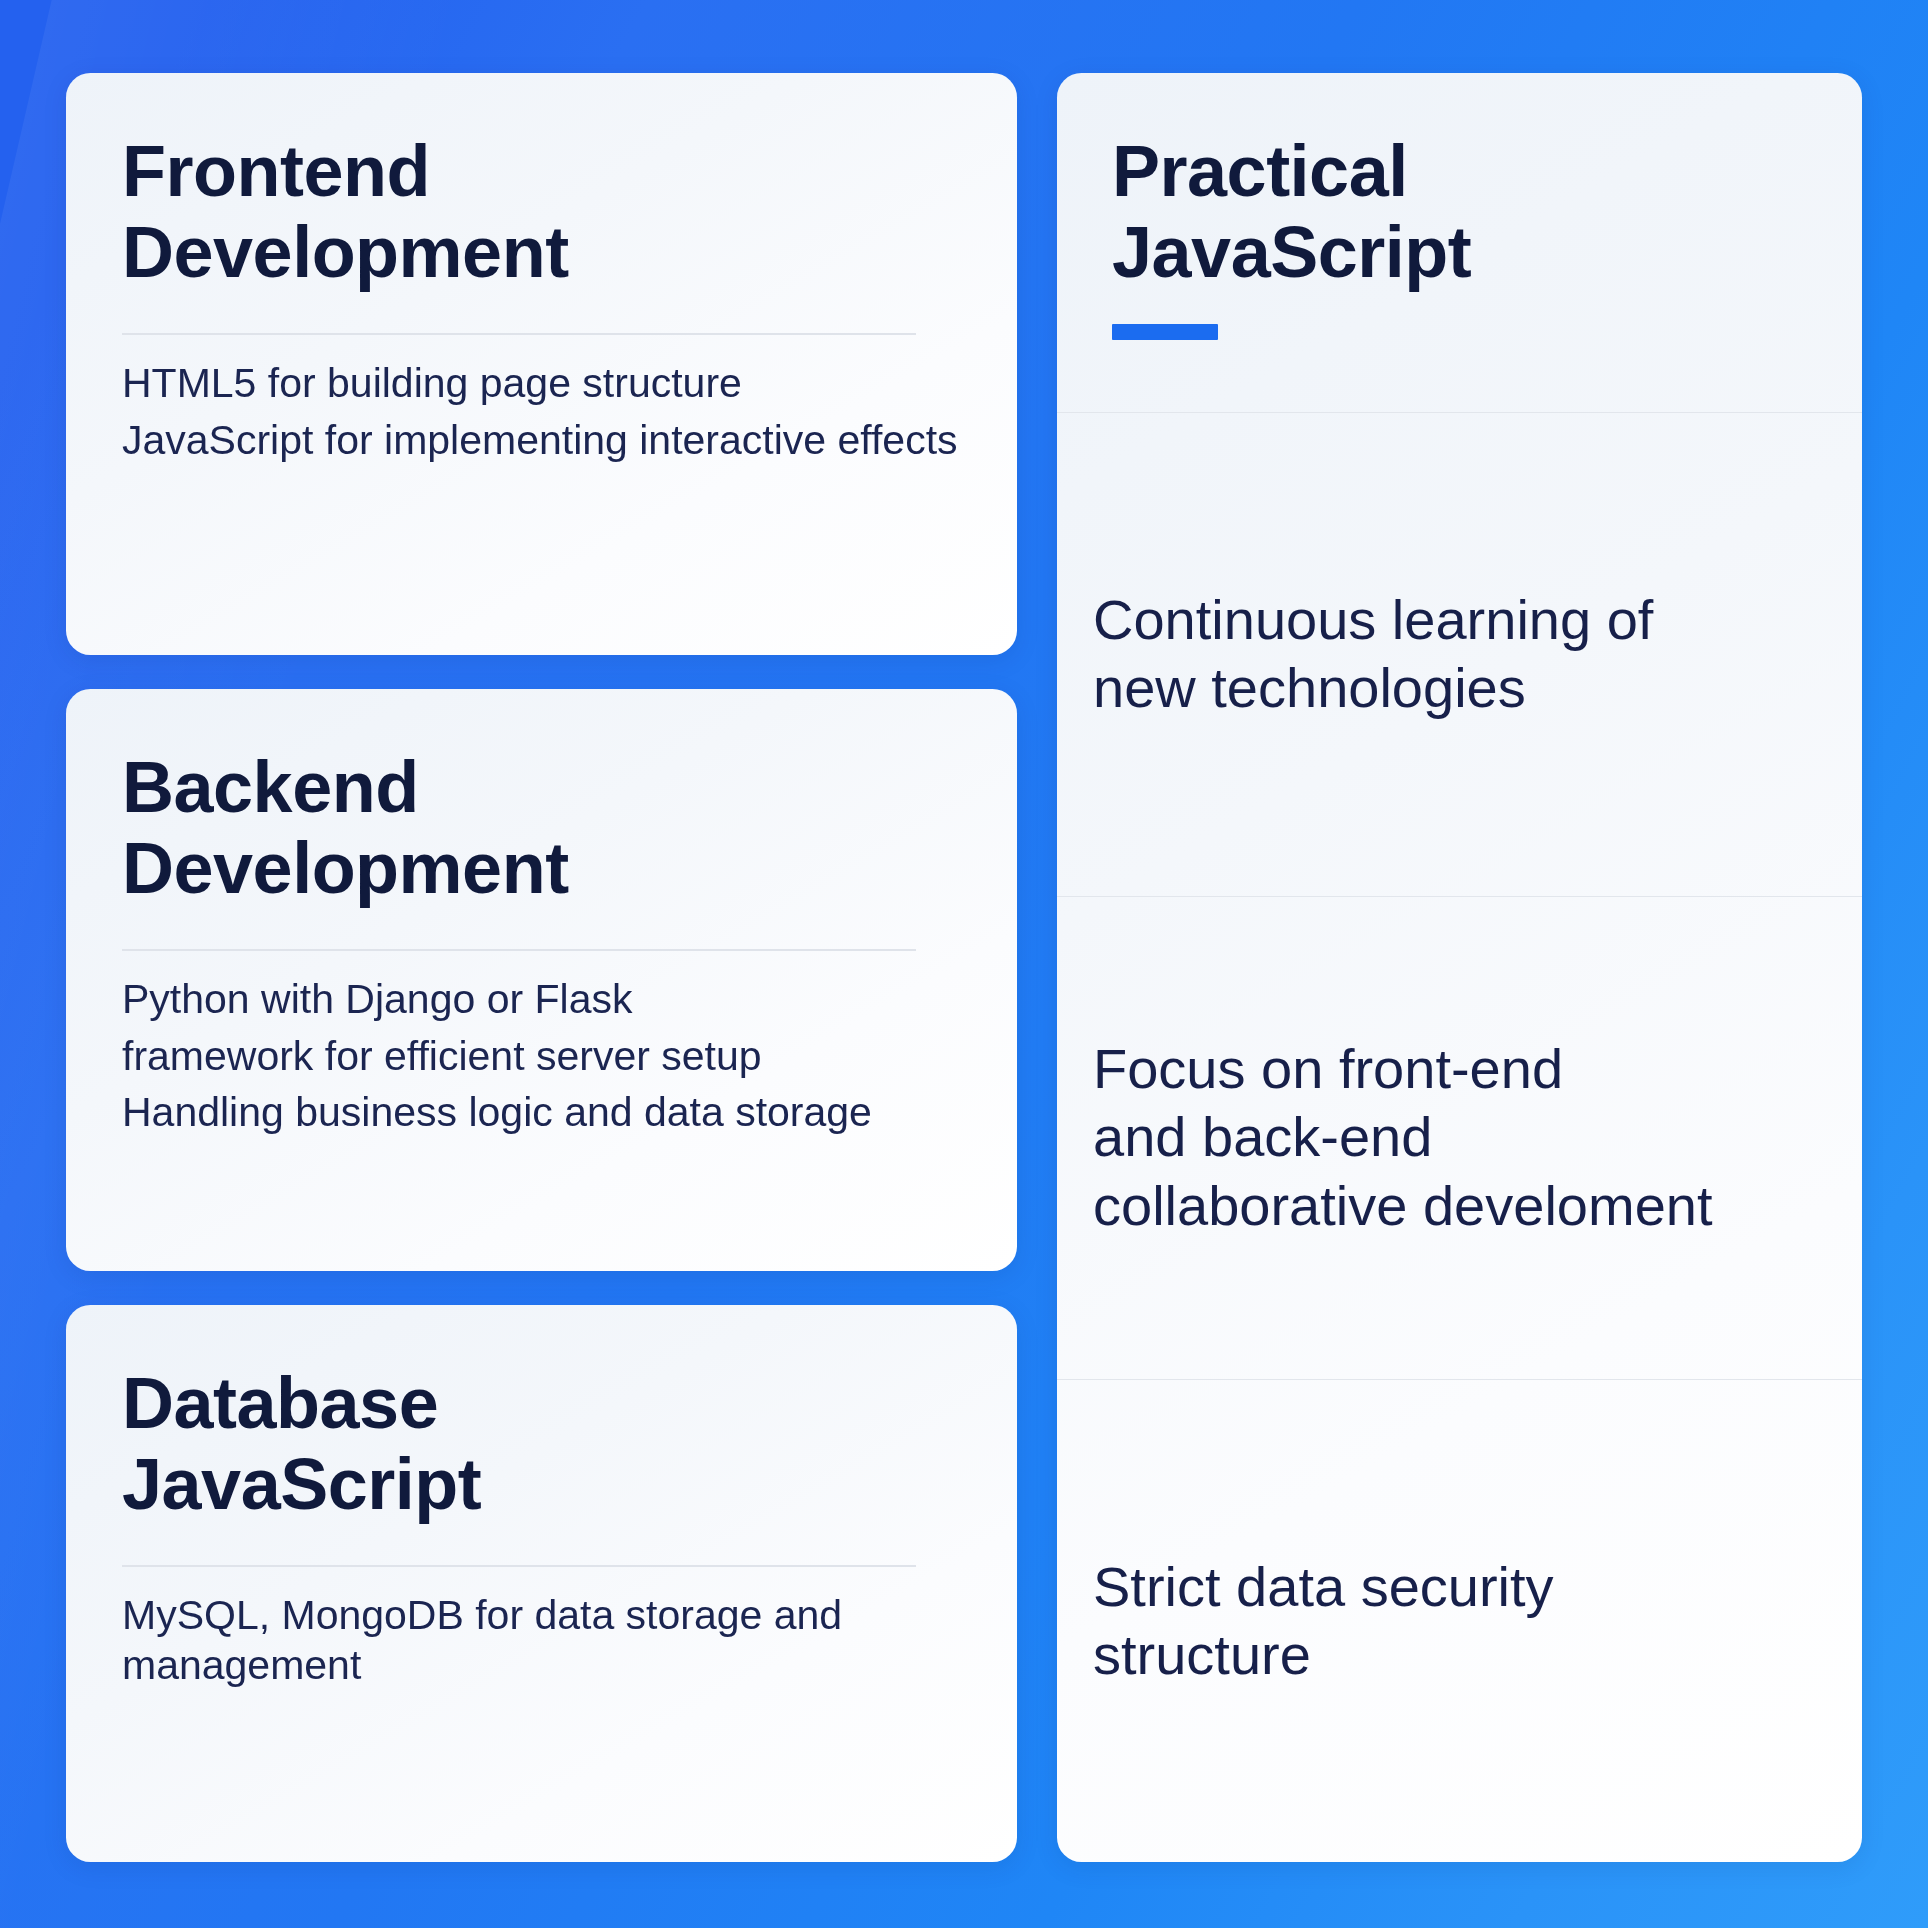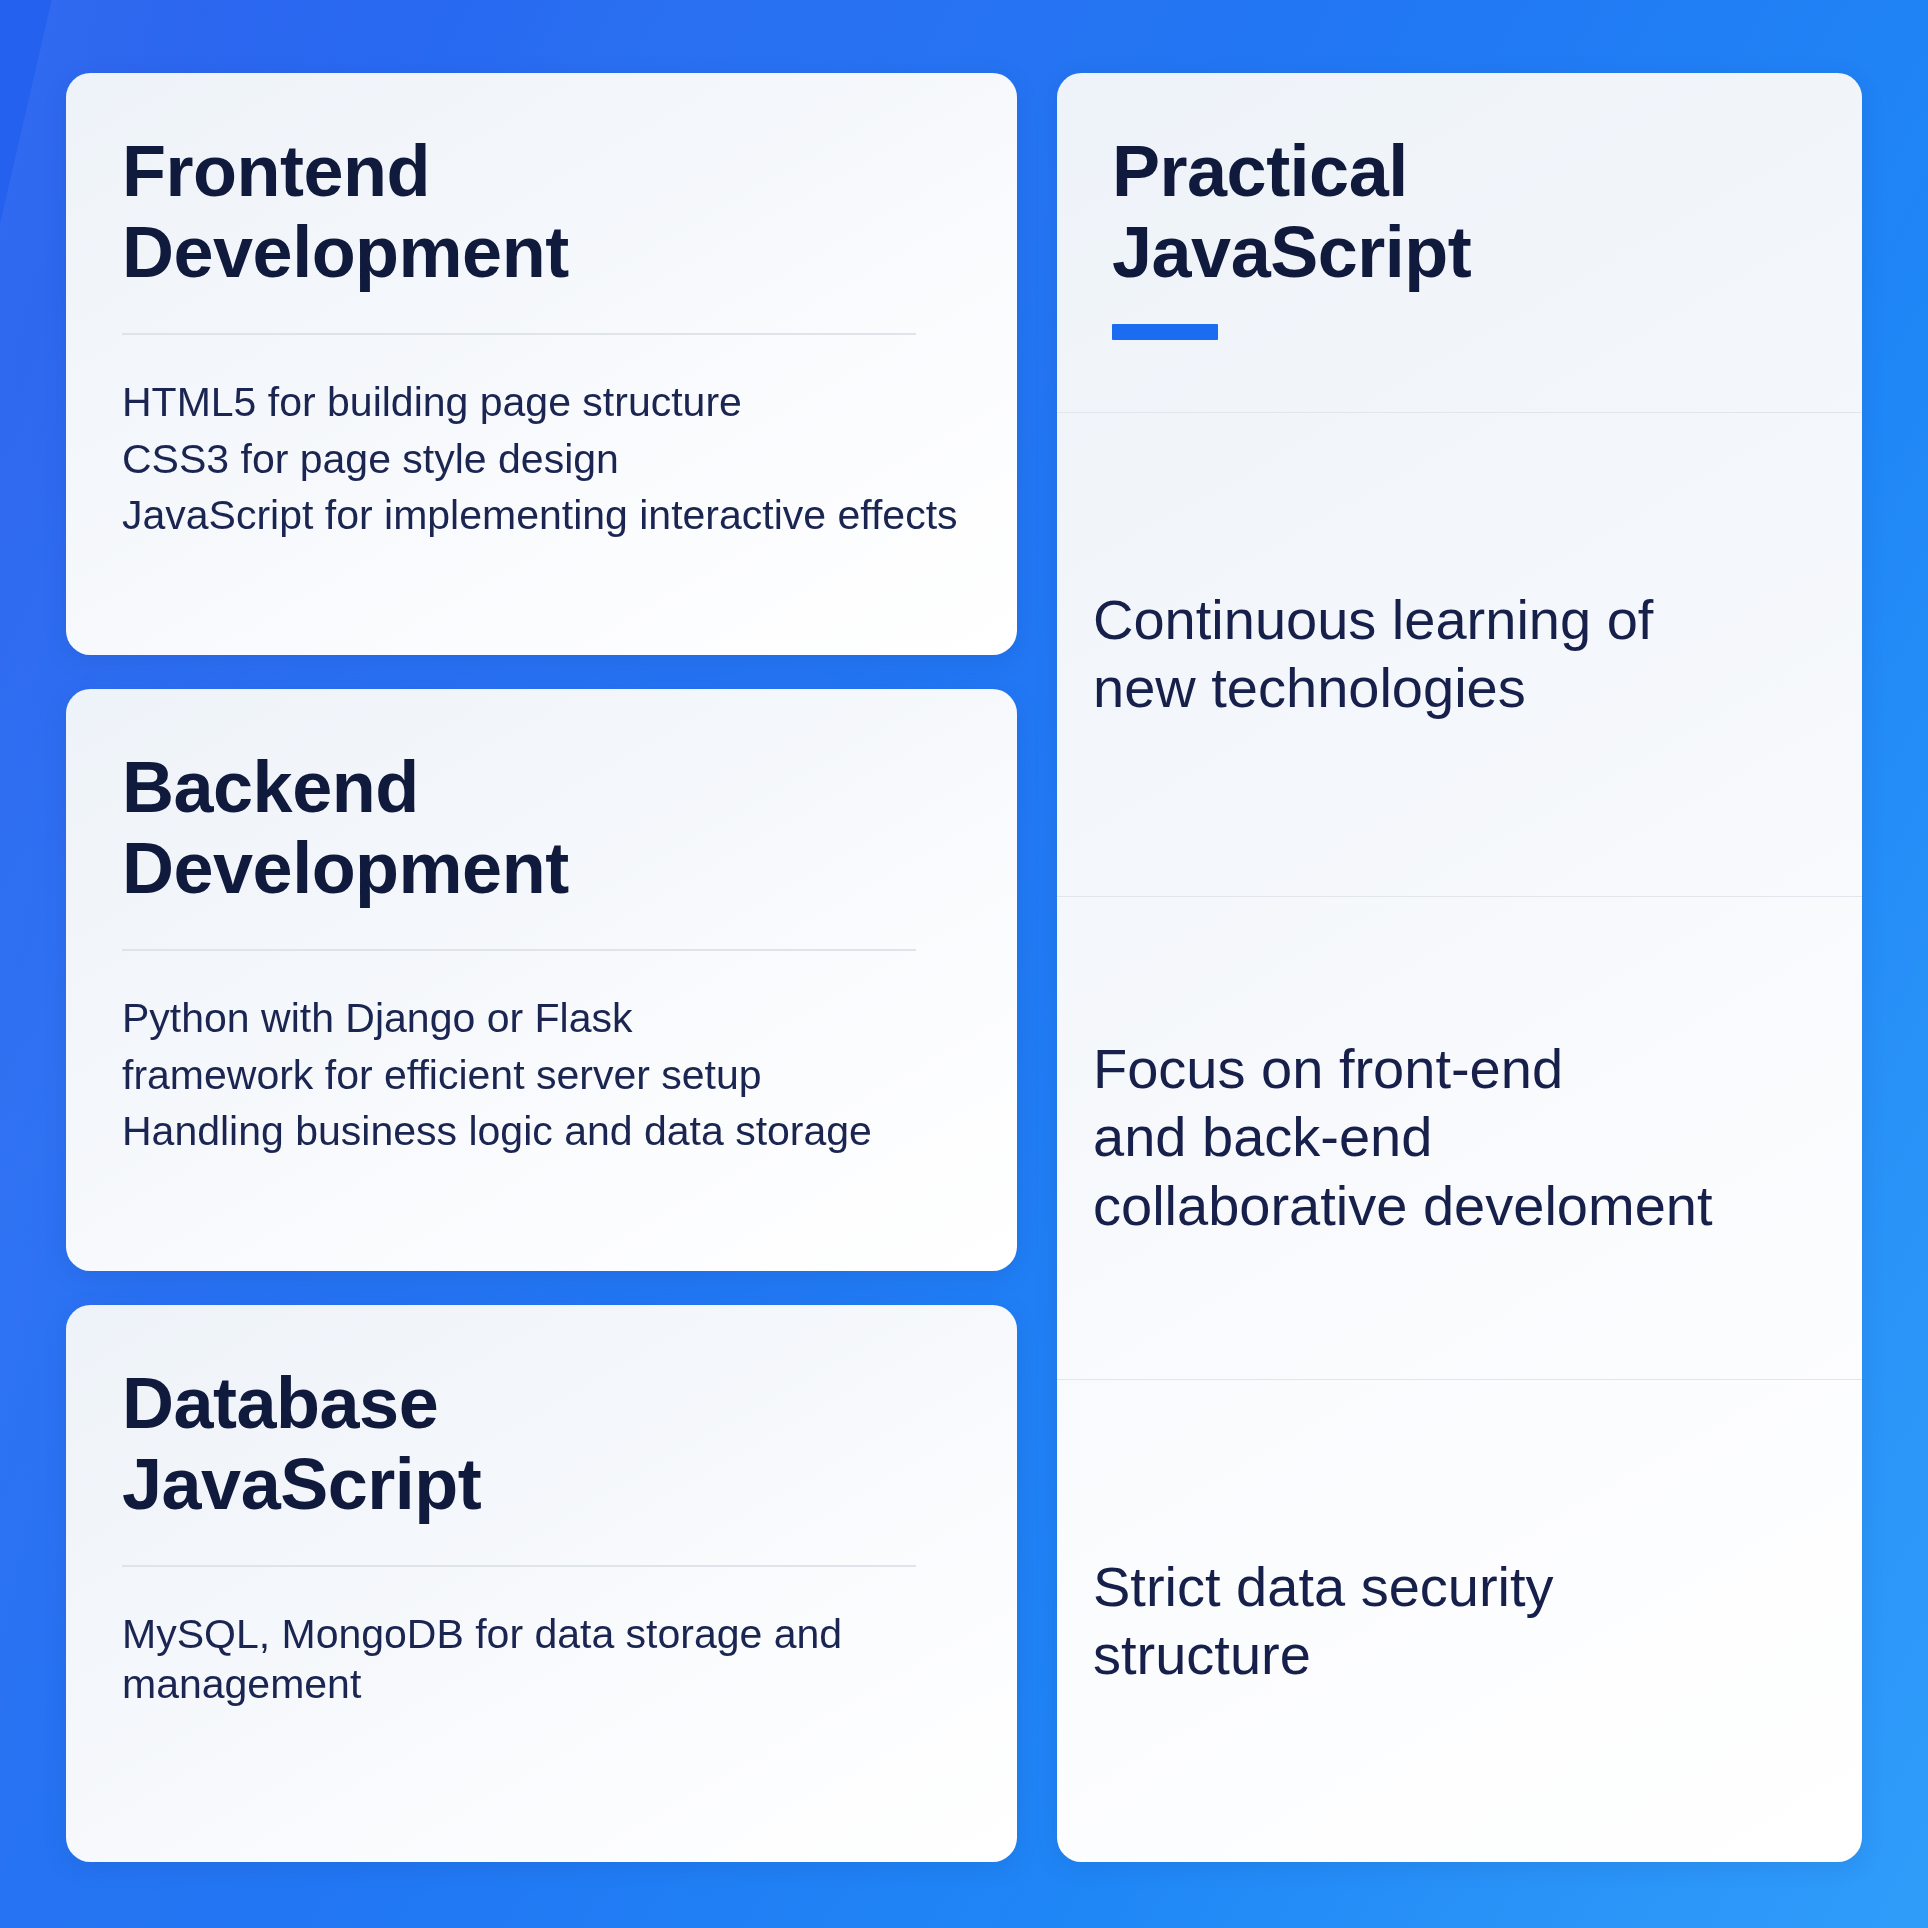--- a/index.html
+++ b/index.html
@@ -87,21 +87,21 @@
     white-space: pre-line;
   }
 
   .divider {
     height: 1.9px;
     background: #dfe3ea;
     margin: 41px 45px 0 0;
   }
 
   .lcard .body {
-    margin-top: 42px;
+    margin-top: 23px;
     font-size: 41px;
     line-height: 1.22;
     color: #1b2551;
     font-weight: 400;
   }
   .lcard .body .line {
     white-space: nowrap;
     margin-bottom: 6.6px;
   }
   .lcard .body .line.wrap {
@@ -164,21 +164,20 @@
   <div id="grid">
 
     <div class="col col-left">
 
       <div class="card lcard lcard-1">
         <h2>Frontend
 Development</h2>
         <div class="divider"></div>
         <div class="body">
           <div class="line">HTML5 for building page structure</div>
-          <div class="line">CSS3 for page style design</div>
           <div class="line">JavaScript for implementing interactive effects</div>
         </div>
       </div>
 
       <div class="card lcard lcard-2">
         <h2>Backend
 Development</h2>
         <div class="divider"></div>
         <div class="body">
           <div class="line">Python with Django or Flask</div>

